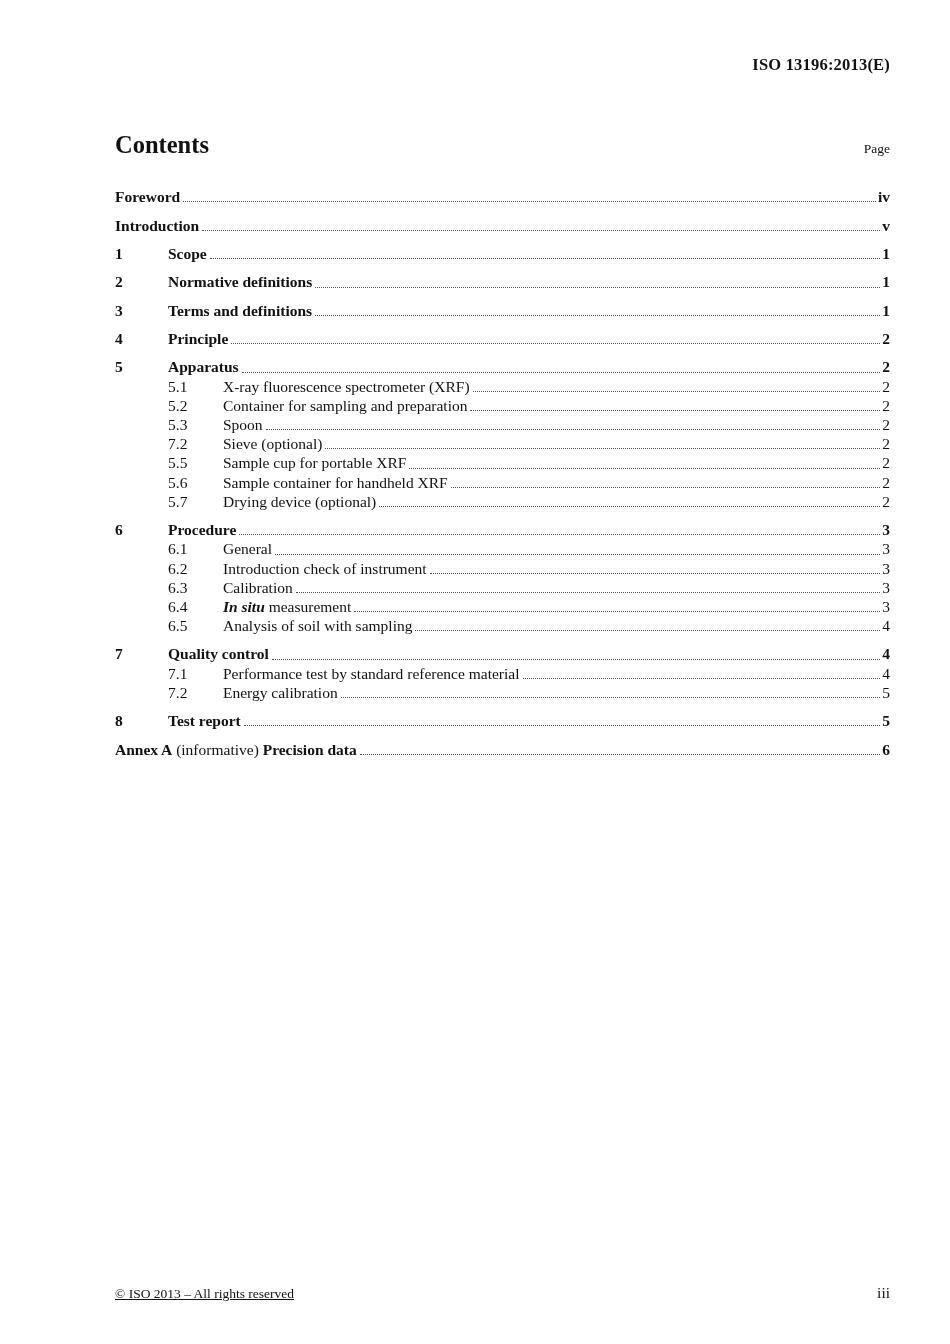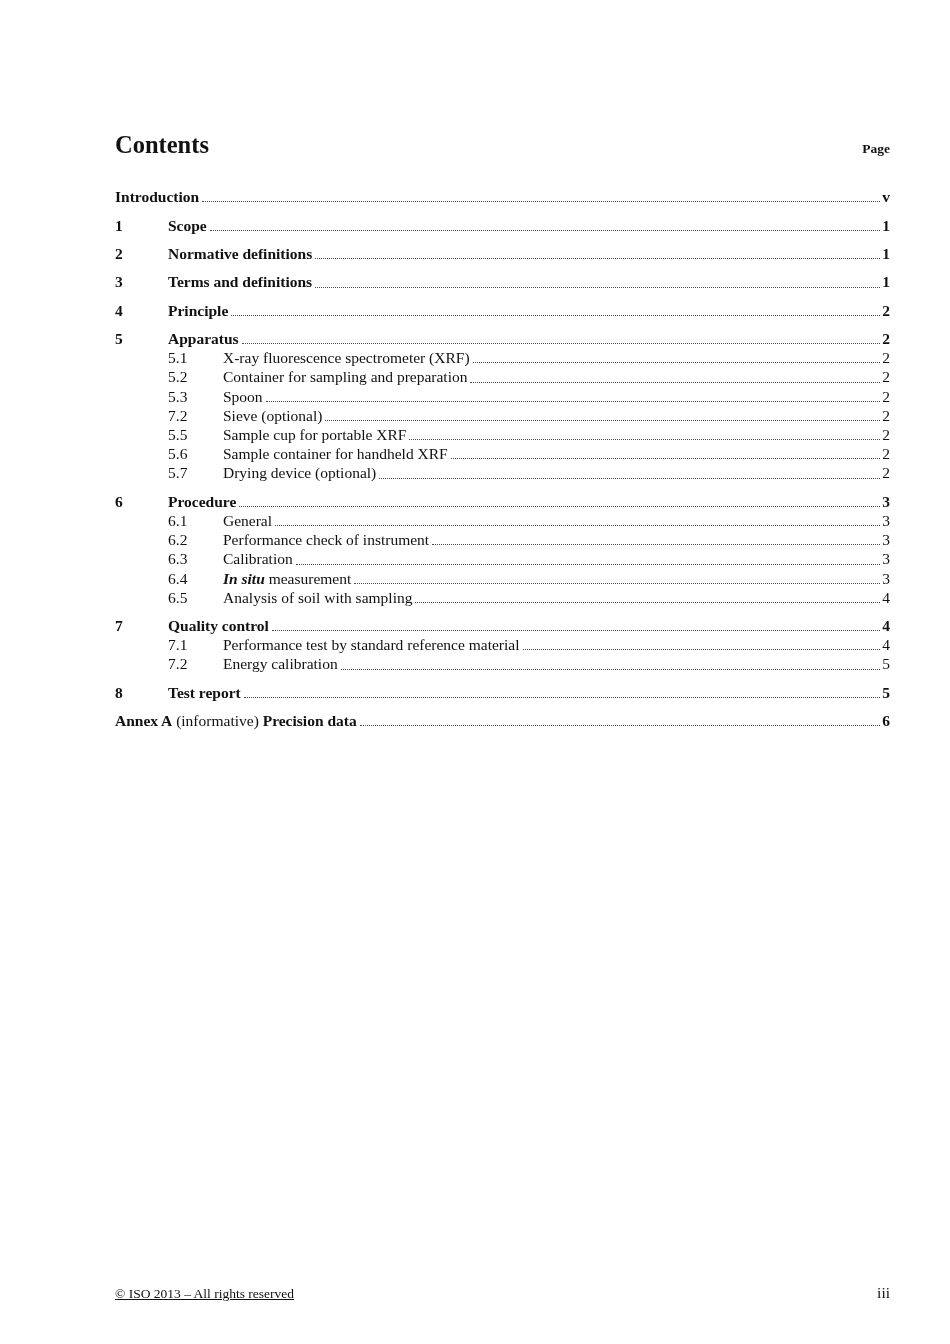--- a/index.html
+++ b/index.html
@@ -37,21 +37,21 @@
     align-items: baseline;
     gap: 28px;
   }
   .contents-title {
     font-size: 24.5px;
     font-weight: bold;
     margin: 0;
   }
   .page-label {
     font-size: 13.5px;
-    font-weight: bold;
+    font-weight: normal;
   }
   .toc {
     position: absolute;
     top: 178px;
     left: 115px;
     right: 60px;
     font-size: 15.5px;
   }
   .toc-row {
     display: flex;
@@ -101,28 +101,34 @@
     align-items: baseline;
   }
   .copyright { font-size: 13.5px; text-decoration: underline; }
   .folio     { font-size: 15.5px; }
 </style>
 </head>
 <body>
 
 <div class="page">
 
+  <div class="doc-header">ISO 13196:2013(E)</div>
 
   <div class="contents-row">
     <h1 class="contents-title">Contents</h1>
     <span class="page-label">Page</span>
   </div>
 
   <div class="toc" id="toc">
       <div class="toc-row main">
+        <span class="toc-title"><span class="b">Foreword</span></span>
+        <span class="leader"></span>
+        <span class="toc-page">iv</span>
+      </div>
+      <div class="toc-row main">
         <span class="toc-title"><span class="b">Introduction</span></span>
         <span class="leader"></span>
         <span class="toc-page">v</span>
       </div>
       <div class="toc-row main">
         <span class="toc-num">1</span>
         <span class="toc-title"><span class="b">Scope</span></span>
         <span class="leader"></span>
         <span class="toc-page">1</span>
       </div>
@@ -199,21 +205,21 @@
         <span class="toc-page">3</span>
       </div>
       <div class="toc-row sub">
         <span class="toc-num">6.1</span>
         <span class="toc-title"><span class="n">General</span></span>
         <span class="leader"></span>
         <span class="toc-page">3</span>
       </div>
       <div class="toc-row sub">
         <span class="toc-num">6.2</span>
-        <span class="toc-title"><span class="n">Performance check of instrument</span></span>
+        <span class="toc-title"><span class="n">Introduction check of instrument</span></span>
         <span class="leader"></span>
         <span class="toc-page">3</span>
       </div>
       <div class="toc-row sub">
         <span class="toc-num">6.3</span>
         <span class="toc-title"><span class="n">Calibration</span></span>
         <span class="leader"></span>
         <span class="toc-page">3</span>
       </div>
       <div class="toc-row sub">

